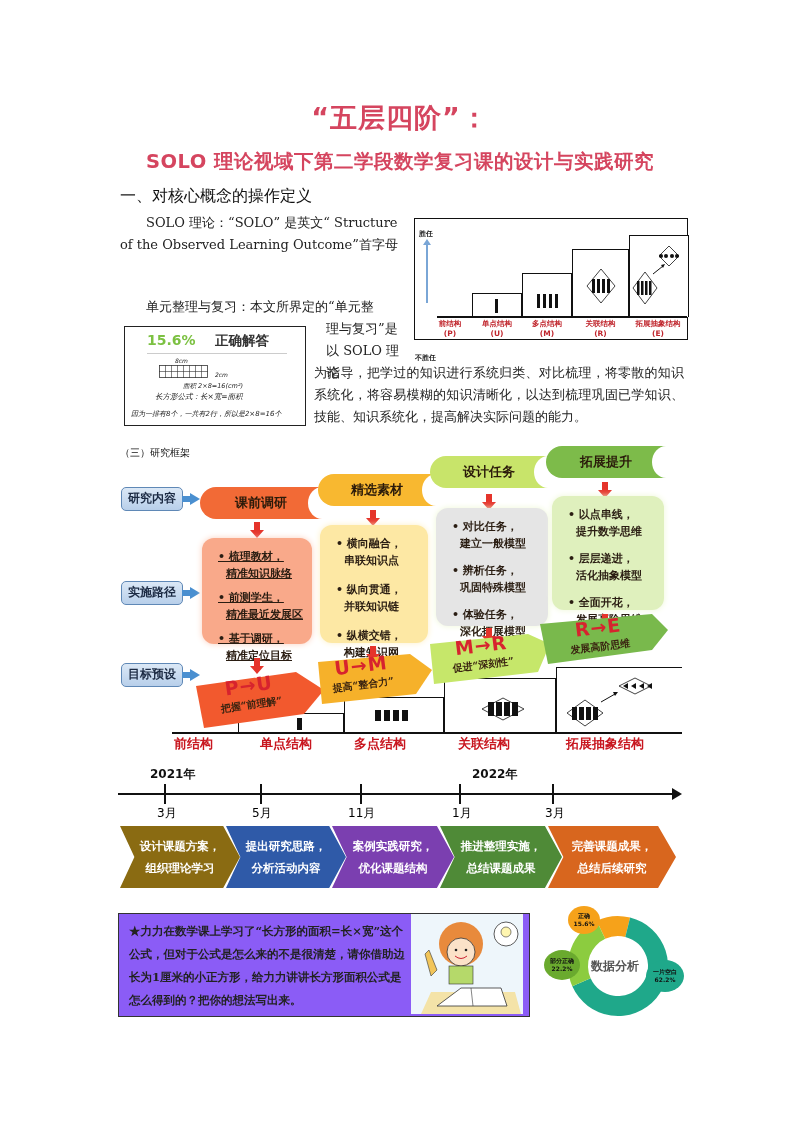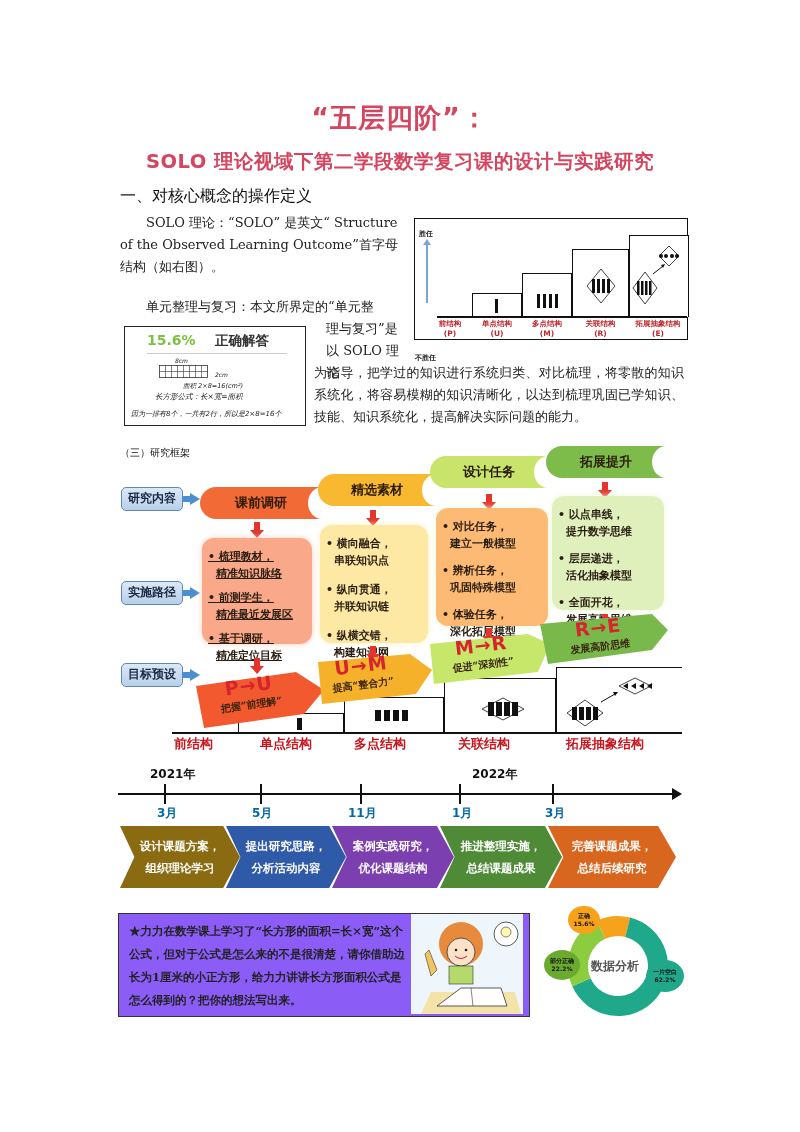--- a/index.html
+++ b/index.html
@@ -36,60 +36,59 @@
 
   .h3 { left: 120px; top: 446px; font-size: 10px; color: #111; }
 
   
   .rowlbl { position: absolute; width: 62px; height: 24px; border: 1.5px solid #5f88b6; border-radius: 5px; background: linear-gradient(#dbe8f6, #b8cfea); font-size: 12px; font-weight: bold; color: #1c2b44; text-align: center; line-height: 21px; }
   .rowarrow { position: absolute; width: 0; height: 0; border-top: 6px solid transparent; border-bottom: 6px solid transparent; border-left: 10px solid #4a8fd0; }
   .rowarrow::before { content: ""; position: absolute; left: -18px; top: -3px; width: 9px; height: 6px; background: #4a8fd0; }
 
   .banner { position: absolute; height: 32px; border-radius: 16px 0 0 16px; font-size: 13px; font-weight: bold; color: #2a1a0a; text-align: center; line-height: 32px; overflow: hidden; }
   .banner .notch { position: absolute; right: -14px; top: 0; width: 28px; height: 32px; border-radius: 50%; background: #fff; }
-  .card { position: absolute; border-radius: 12px; font-size: 11px; font-weight: bold; line-height: 17px; color: #2a1d12; padding: 10px 8px 0 6px; }
+  .card { position: absolute; border-radius: 12px; font-size: 11px; font-weight: bold; line-height: 17px; color: #2a1d12; padding: 10px 8px 0 16px; }
   .card .item { margin-bottom: 7px; }
   .downarrow { position: absolute; width: 0; height: 0; border-left: 7px solid transparent; border-right: 7px solid transparent; border-top: 8px solid #e5342b; }
   .downarrow::before { content: ""; position: absolute; left: -3px; top: -16px; width: 6px; height: 9px; background: #e5342b; }
 
   .tag { position: absolute; height: 40px; font-family: "DejaVu Sans", sans-serif; }
   .tag .big { position: absolute; left: 0; width: 100%; text-align: center; top: 0; font-size: 19px; font-weight: bold; color: #d7232e; letter-spacing: 1px; }
   .tag .small { position: absolute; left: 0; width: 100%; text-align: center; top: 24px; font-family: "DejaVu Serif", serif; font-size: 10px; font-weight: bold; color: #3a2411; }
 
   .stair { position: absolute; border: 1.5px solid #111; border-bottom: none; background: #fff; }
   .stairbase { position: absolute; left: 172px; width: 510px; top: 732px; height: 2px; background: #111; }
   .stairlbl { position: absolute; top: 735px; font-family: "DejaVu Sans", sans-serif; font-size: 13px; font-weight: bold; color: #c8161f; }
 
   
   .year { position: absolute; font-family: "DejaVu Sans", sans-serif; font-size: 12px; font-weight: bold; color: #111; }
   .axis { left: 118px; top: 793px; width: 556px; height: 2px; background: #111; }
   .axishead { left: 672px; top: 788px; width: 0; height: 0; border-top: 6px solid transparent; border-bottom: 6px solid transparent; border-left: 10px solid #111; }
   .tick { position: absolute; top: 784px; width: 2px; height: 20px; background: #111; }
-  .mon { position: absolute; top: 805px; font-family: "DejaVu Sans", sans-serif; font-size: 12px; font-weight: bold; color: #0369a1; text-align: center; }
+  .mon { position: absolute; top: 805px; font-family: "DejaVu Sans", sans-serif; font-size: 12px; font-weight: normal; color: #000000; text-align: center; }
   .chev { position: absolute; top: 826px; height: 62px; font-family: "DejaVu Sans", sans-serif; font-size: 11.5px; font-weight: bold; color: #fff; line-height: 22px; display: flex; flex-direction: column; align-items: center; justify-content: center; text-align: center; }
 
   
   .qbox { left: 118px; top: 913px; width: 412px; height: 104px; border: 1.5px solid #333; background: #8b5cf6; }
   .qtext { position: absolute; left: 10px; top: 6px; width: 280px; font-size: 11.5px; font-weight: bold; line-height: 23px; color: #222; }
 
   
   .donut-title { position: absolute; font-family: "DejaVu Sans", sans-serif; font-size: 12px; font-weight: bold; color: #555; }
   .bubble { position: absolute; border-radius: 50%; font-family: "DejaVu Sans", sans-serif; font-size: 6px; font-weight: bold; color: #111; text-align: center; line-height: 8px; display: flex; flex-direction: column; align-items: center; justify-content: center; }
 </style>
 </head>
 <body>
 
 <div class="abs title1">“五层四阶”：</div>
 <div class="abs title2">SOLO 理论视域下第二学段数学复习课的设计与实践研究</div>
 <div class="abs h1">一、对核心概念的操作定义</div>
 
 <div class="abs para p1">
   <div class="indent">SOLO 理论：“SOLO” 是英文“ Structure</div>
   <div>of the Observed Learning Outcome”首字母</div>
-  <div>结构（如右图）。</div>
 </div>
 <div class="abs para p2a" style="padding-left:26px">单元整理与复习：本文所界定的“单元整</div>
 <div class="abs para p2b">理与复习”是</div>
 <div class="abs para p2c">以 SOLO 理论</div>
 <div class="abs para p2d">为指导，把学过的知识进行系统归类、对比梳理，将零散的知识系统化，将容易模糊的知识清晰化，以达到梳理巩固已学知识、技能、知识系统化，提高解决实际问题的能力。</div>
 
 <div class="abs solo-fig">
   <div class="abs yl" style="left:4px; top:10px;">胜任</div>
   <div class="abs" style="left:11px; top:24px; width:1.5px; height:60px; background:#7aa6d6;"></div>
   <div class="abs" style="left:8px; top:20px; width:0; height:0; border-left:4px solid transparent; border-right:4px solid transparent; border-bottom:6px solid #7aa6d6;"></div>
@@ -215,21 +214,21 @@
     </div>
   <div class="item" style="margin-bottom:12px">
       <div>• 纵向贯通，</div>
       <div style="padding-left:8px">并联知识链</div>
     </div>
   <div class="item">
       <div>• 纵横交错，</div>
       <div style="padding-left:8px">构建知识网</div>
     </div>
 </div>
-<div class="card" style="left:436px; top:508px; width:112px; height:118px; background:#fdba74; box-shadow:0 0 6px #eef7d5;">
+<div class="card" style="left:436px; top:508px; width:112px; height:118px; background:#e5e5e5; box-shadow:0 0 6px #eef7d5;">
   <div class="item" style="margin-bottom:10px">
       <div>• 对比任务，</div>
       <div style="padding-left:8px">建立一般模型</div>
     </div>
   <div class="item" style="margin-bottom:10px">
       <div>• 辨析任务，</div>
       <div style="padding-left:8px">巩固特殊模型</div>
     </div>
   <div class="item">
       <div>• 体验任务，</div>

